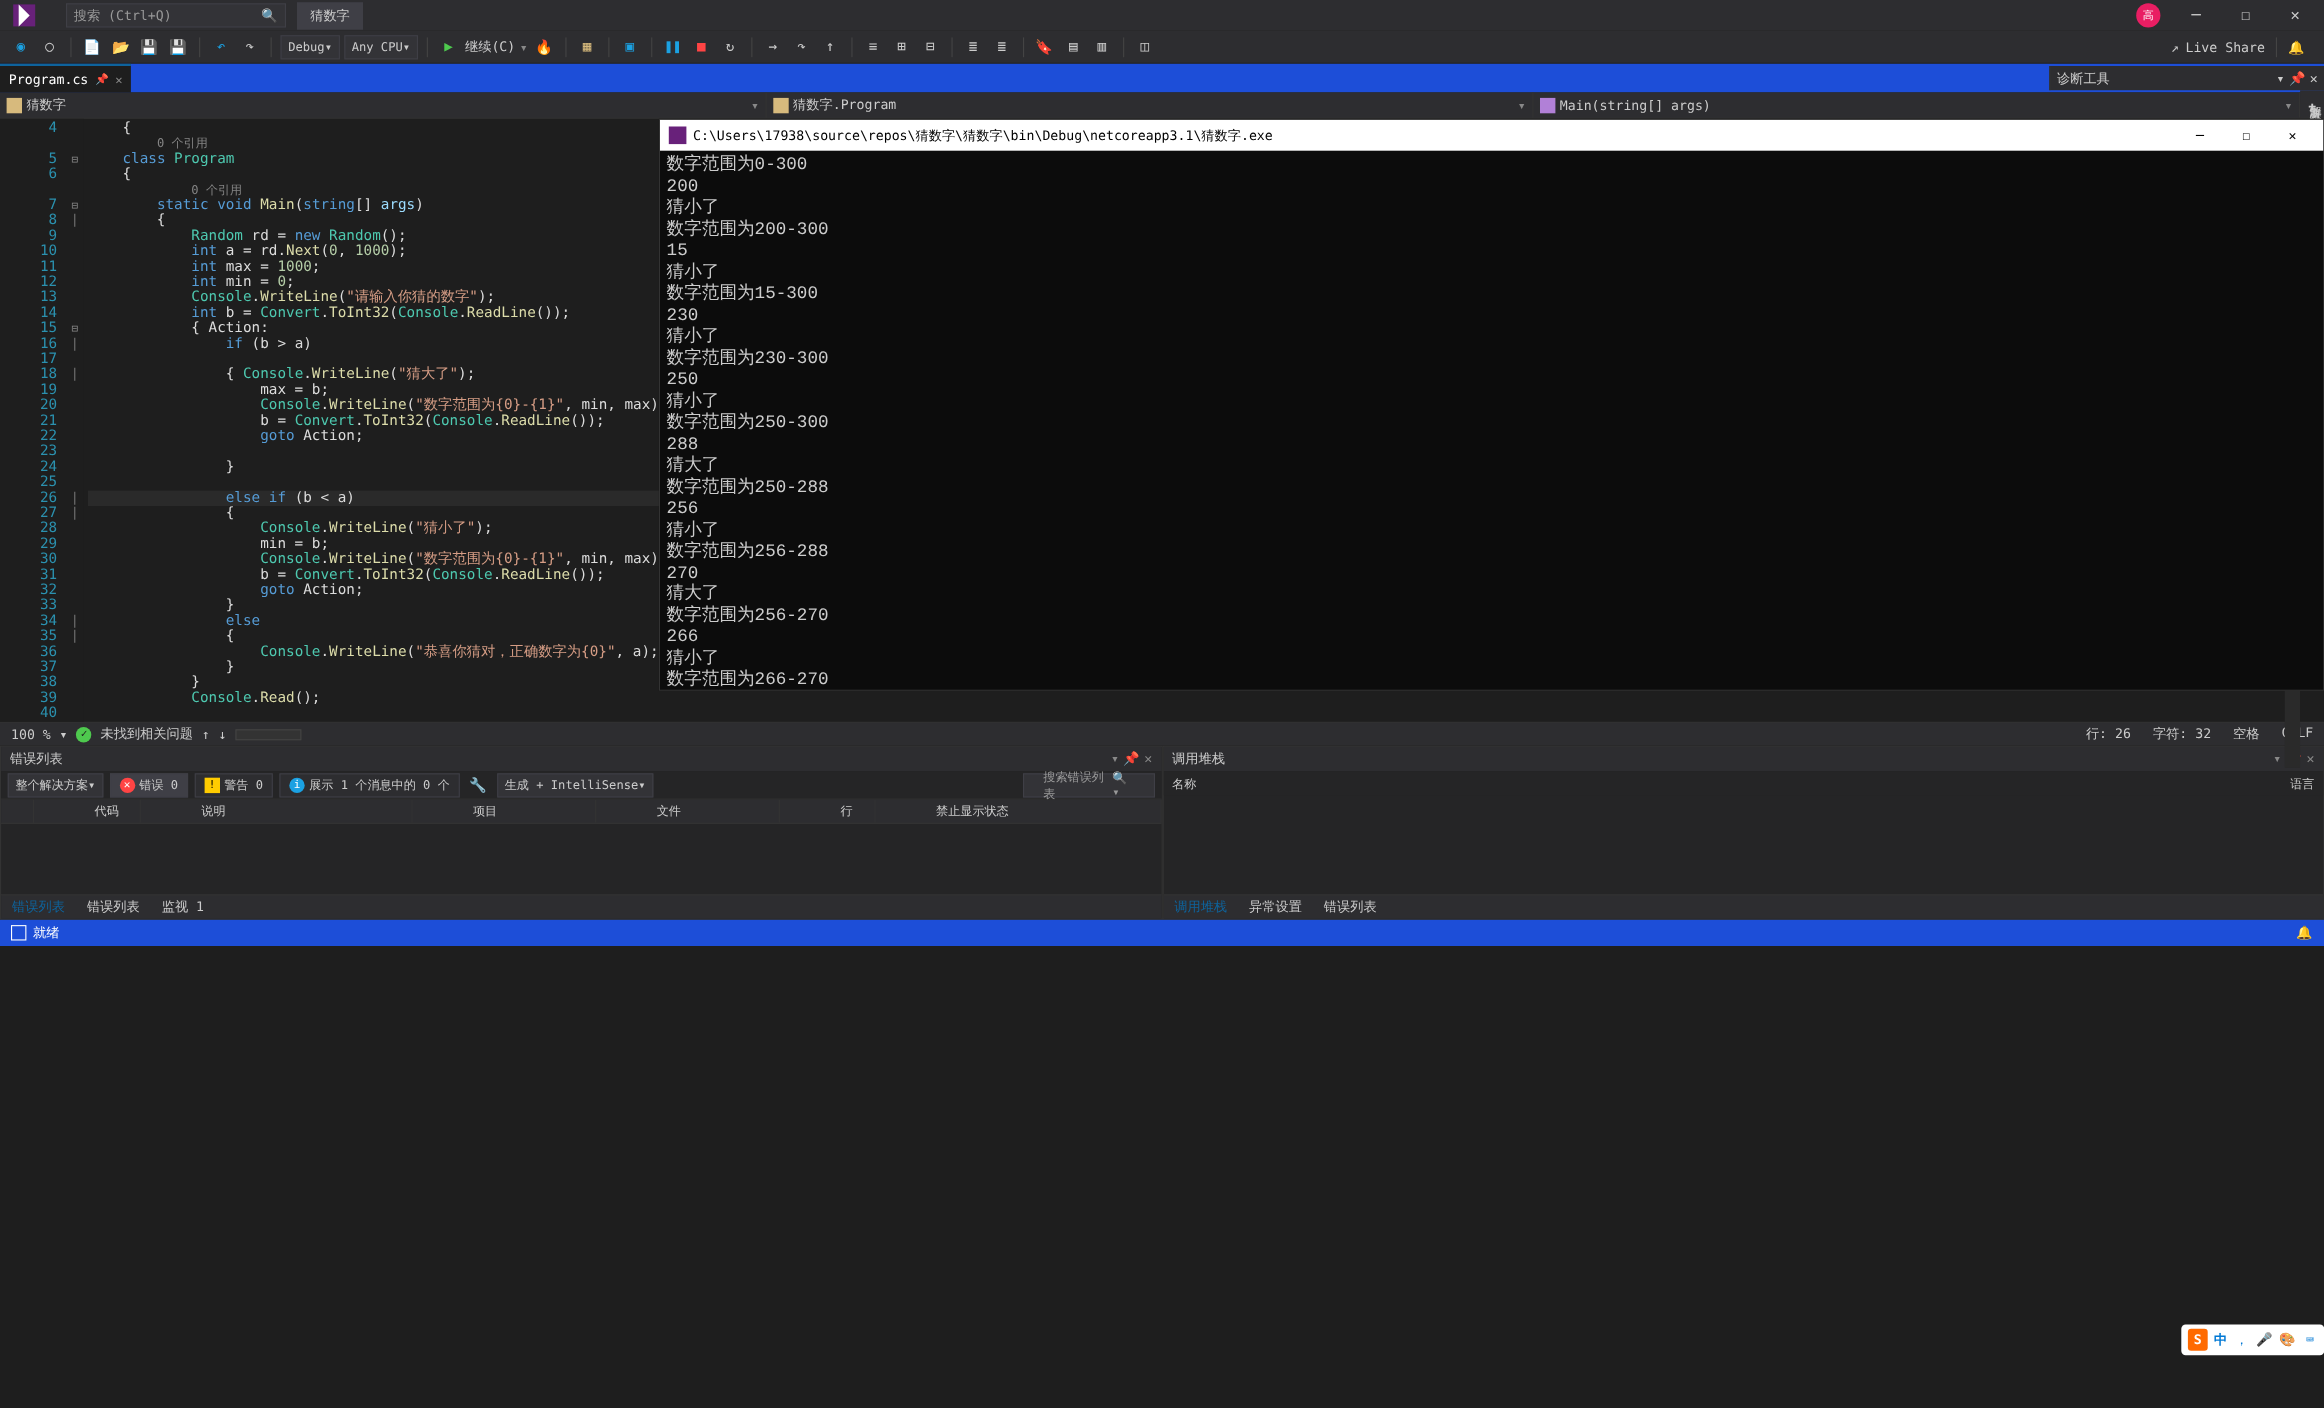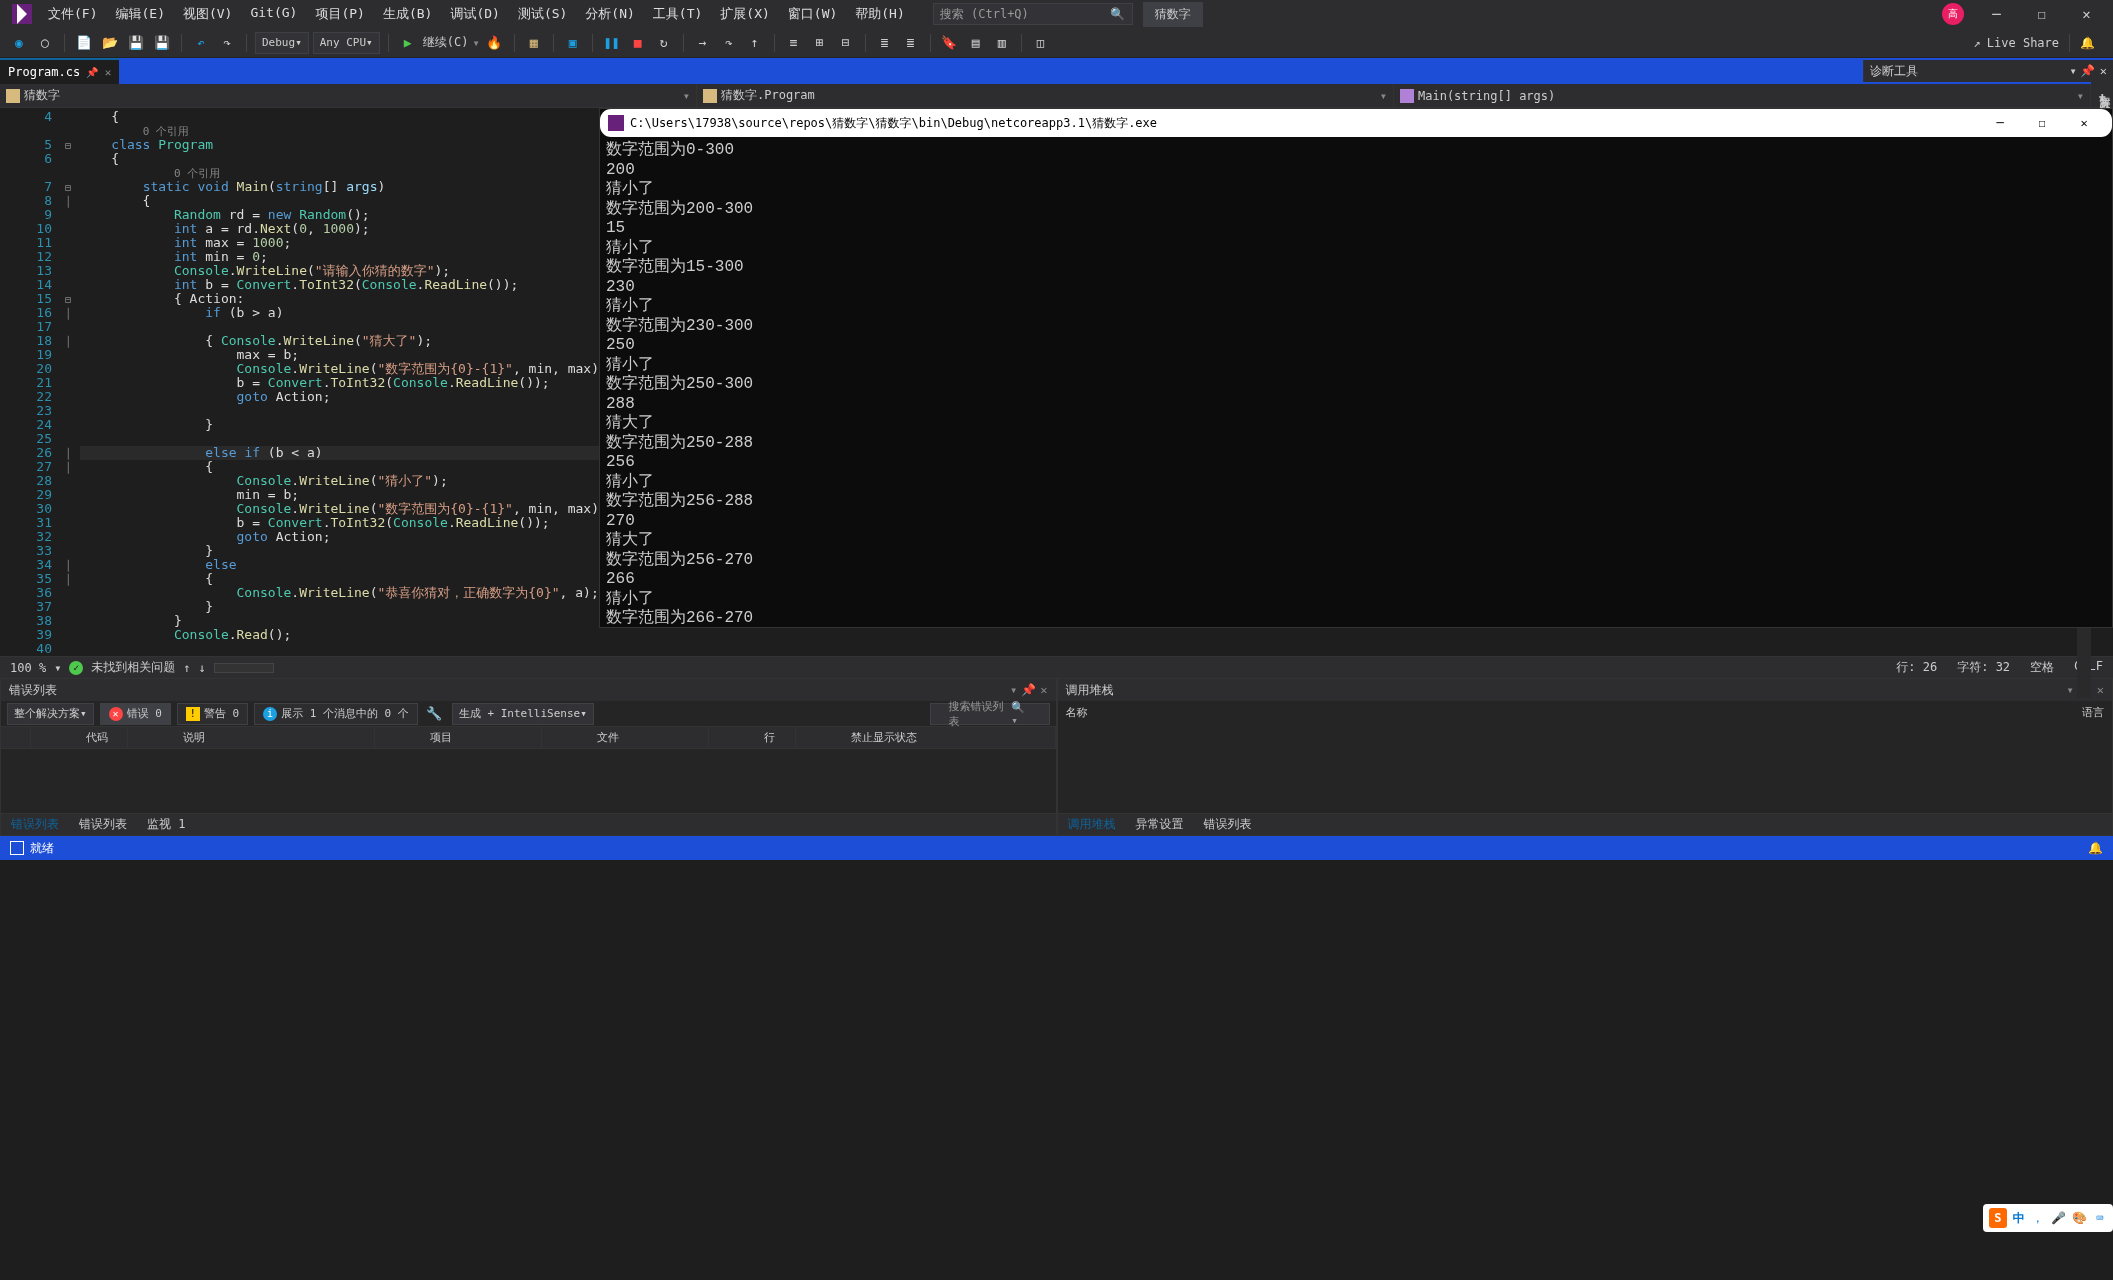--- a/index.html
+++ b/index.html
@@ -43,21 +43,21 @@
 .code .cl { height: 14px; }
 .kw { color: #569cd6; }
 .type { color: #4ec9b0; }
 .str { color: #d69d85; }
 .num { color: #b5cea8; }
 .meth { color: #dcdcaa; }
 .var { color: #9cdcfe; }
 .ref { color: #848484; font-size: 11px; }
 .highlight-line { background: #2a2a2a; }
 .console-window { position: absolute; left: 599px; top: 0; right: 0; height: 520px; background: #0c0c0c; border: 1px solid #333; display: flex; flex-direction: column; }
-.console-title { height: 28px; background: #fff; color: #000; display: flex; align-items: center; padding: 0 8px; font-size: 12px; border-radius: 11px; }
+.console-title { height: 28px; background: #fff; color: #000; display: flex; align-items: center; padding: 0 8px; font-size: 12px; }
 .console-title .ci { width: 16px; height: 16px; background: #68217a; margin-right: 6px; }
 .console-win-btns { margin-left: auto; display: flex; gap: 2px; }
 .console-win-btns .cwb { width: 40px; height: 28px; display: flex; align-items: center; justify-content: center; color: #000; }
 .console-body { flex: 1; padding: 4px 6px; font-family: SimSun, "Courier New", monospace; font-size: 16px; line-height: 19.5px; color: #ccc; white-space: pre; overflow: hidden; }
 .diag-panel { position: absolute; right: 0; top: 60px; width: 250px; height: 22px; background: #2d2d30; border-left: 1px solid #333; display: flex; align-items: center; padding: 0 6px; color: #ccc; }
 .diag-panel .dp-btns { margin-left: auto; display: flex; gap: 4px; }
 .vert-tab { position: absolute; right: 0; top: 82px; width: 22px; background: #2d2d30; writing-mode: vertical-rl; padding: 6px 2px; color: #ccc; font-size: 11px; text-align: center; }
 .status-editor { height: 22px; background: #2d2d30; display: flex; align-items: center; padding: 0 10px; color: #ccc; font-size: 12px; gap: 20px; border-top: 1px solid #333; }
 .se-left { display: flex; align-items: center; gap: 8px; }
 .se-ok { width: 14px; height: 14px; border-radius: 50%; background: #4ec94e; display: flex; align-items: center; justify-content: center; color: #1e1e1e; font-size: 10px; }
@@ -87,35 +87,20 @@
 .ime-s { width: 20px; height: 20px; background: #ff6a00; border-radius: 3px; color: #fff; display: flex; align-items: center; justify-content: center; font-weight: bold; }
 .ime-cn { color: #0078d4; font-weight: bold; }
 .ime-i { width: 16px; height: 16px; display: flex; align-items: center; justify-content: center; color: #0078d4; }
 .minimap { position: absolute; right: 22px; top: 150px; width: 14px; height: 440px; background: #2a2a2a; }
 </style>
 </head>
 <body>
 
 <div class="title-bar">
   <span class="vs-logo"></span>
-  <div class="menu-bar">
-    <span class="menu-item">文件(F)</span>
-    <span class="menu-item">编辑(E)</span>
-    <span class="menu-item">视图(V)</span>
-    <span class="menu-item">Git(G)</span>
-    <span class="menu-item">项目(P)</span>
-    <span class="menu-item">生成(B)</span>
-    <span class="menu-item">调试(D)</span>
-    <span class="menu-item">测试(S)</span>
-    <span class="menu-item">分析(N)</span>
-    <span class="menu-item">工具(T)</span>
-    <span class="menu-item">扩展(X)</span>
-    <span class="menu-item">窗口(W)</span>
-    <span class="menu-item">帮助(H)</span>
-  </div>
   <div class="search-box">
     <span>搜索 (Ctrl+Q)</span>
     <span class="search-icon">🔍</span>
   </div>
   <span class="solution-name">猜数字</span>
   <div class="title-right">
     <span class="avatar">高</span>
     <div class="win-btns">
       <span class="win-btn">─</span>
       <span class="win-btn">☐</span>

